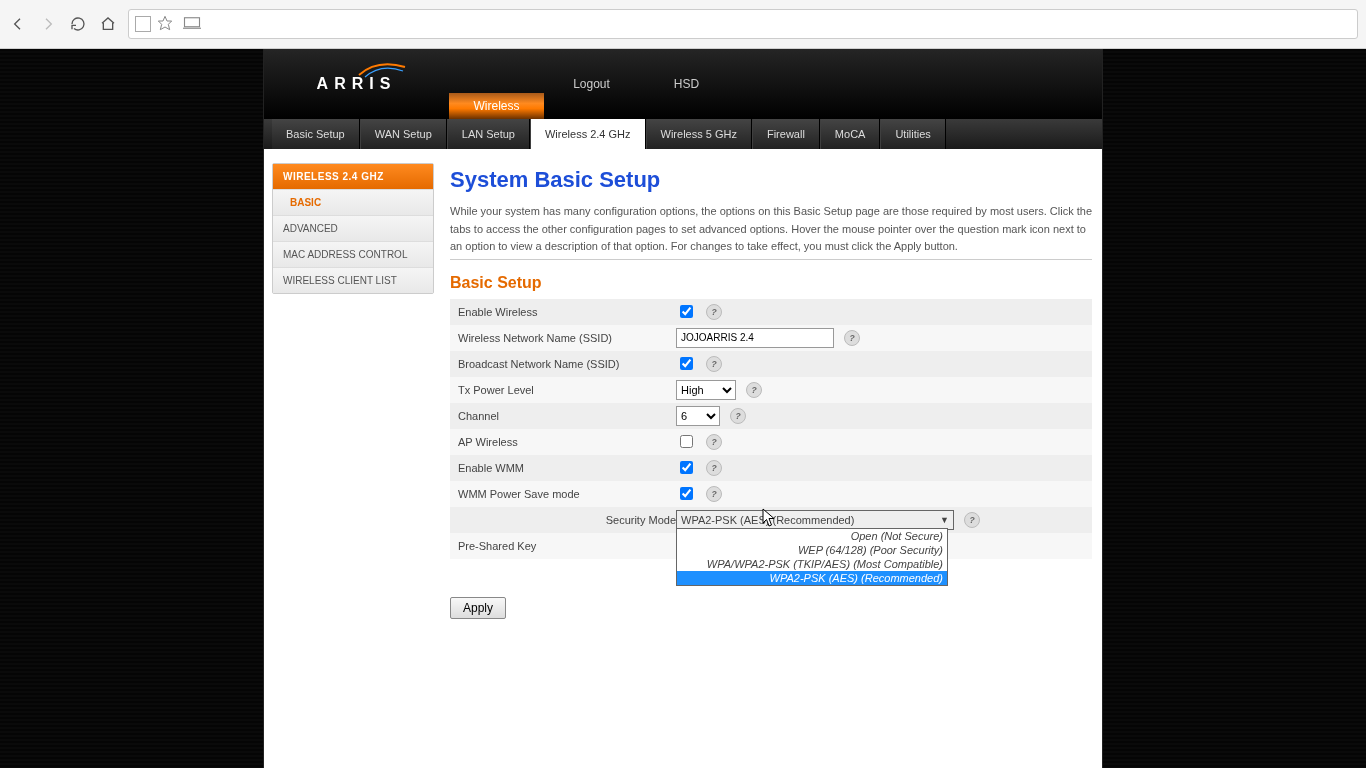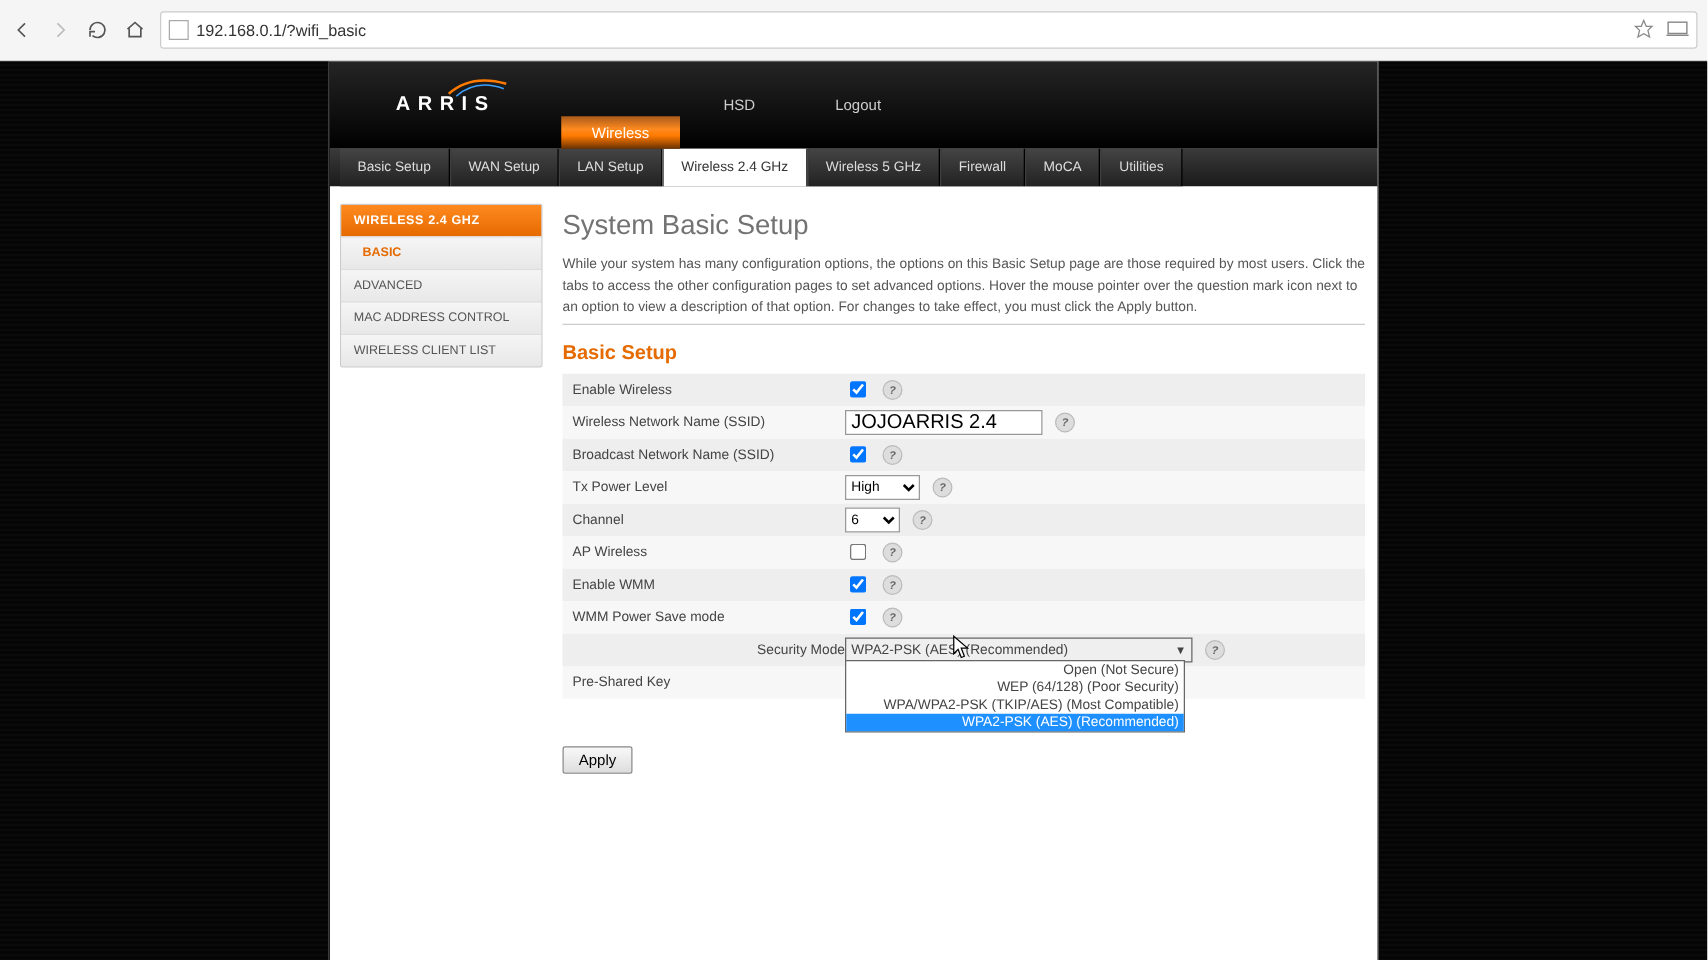--- a/index.html
+++ b/index.html
@@ -30,38 +30,38 @@
   .tab{padding:0 14px;display:flex;align-items:center;color:#ddd;font-size:11px;cursor:pointer;border-right:1px solid #000;border-left:1px solid #3f3f3f;background:linear-gradient(#444,#222);}
   .tab.first{border-left:none;}
   .tab.active{background:#fff;color:#333;}
   
   .body{display:flex;align-items:flex-start;padding:14px 10px 30px 8px;gap:16px;}
   .side{width:160px;border:1px solid #ccc;background:#eee;border-radius:2px;}
   .side-hdr{background:linear-gradient(#ff8a1f,#e56a00);color:#fff;font-size:10px;font-weight:bold;padding:7px 10px;letter-spacing:0.5px;}
   .side-item{padding:7px 10px;font-size:10px;color:#555;border-top:1px solid #ddd;cursor:pointer;background:linear-gradient(#f5f5f5,#e8e8e8);}
   .side-item.active{color:#e56a00;font-weight:bold;padding-left:17px;}
   .main{flex:1;min-width:0;}
-  h1.page-title{font-size:22px;font-weight:normal;margin:4px 0 10px;color:#737373;}
+  h1.page-title{font-size:22px;font-weight:bold;margin:4px 0 10px;color:#1d4ed8;}
   .intro{font-size:11px;color:#555;line-height:1.6;border-bottom:1px solid #ccc;padding-bottom:3px;margin-bottom:14px;}
   h2.sec{color:#e56a00;font-size:16px;margin:0 0 6px;font-weight:bold;}
   .row{display:flex;align-items:center;height:26px;padding:0 8px;font-size:11px;color:#444;}
   .row:nth-child(odd){background:#eee;}
   .row:nth-child(even){background:#f7f7f7;}
   .lbl{width:218px;}
   .ctrl{display:flex;align-items:center;gap:10px;}
   .help{width:14px;height:14px;border-radius:50%;background:#ddd;color:#666;display:inline-flex;align-items:center;justify-content:center;font-size:9px;font-style:italic;font-weight:bold;cursor:pointer;border:1px solid #bbb;}
-  input[type=text].txt{width:148px;height:18px;border:1px solid #999;padding:0 4px;font-size:16px;}
+  input[type=text].txt{width:148px;height:18px;border:1px solid #999;padding:0 4px;font-size:10px;}
   select.sel{border:1px solid #999;height:20px;font-size:11px;background:#fff;}
   select.sel.small{width:60px;}
   select.sel.xsmall{width:44px;}
   .sec-mode{position:relative;}
   .sec-select{width:268px;height:18px;border:1px solid #666;background:#efefef;display:flex;align-items:center;padding:0 4px;font-size:11px;justify-content:space-between;cursor:pointer;}
   .sec-select .arrow{font-size:9px;}
   .dropdown{position:absolute;top:18px;left:0;width:270px;border:1px solid #666;background:#fff;z-index:10;font-size:11px;}
-  .dropdown .opt{padding:1px 4px;cursor:pointer;}
+  .dropdown .opt{padding:1px 4px;cursor:pointer;font-style:italic;}
   .dropdown .opt.hl{background:#1e90ff;color:#fff;}
   .apply-btn{margin-top:38px;padding:3px 12px;border:1px solid #888;background:linear-gradient(#f8f8f8,#ddd);font-size:12px;cursor:pointer;border-radius:2px;}
   .rows{border-top:1px solid transparent;}
   .cursor{position:absolute;pointer-events:none;z-index:50;}
 </style>
 </head>
 <body>
 
 <div class="browser-chrome">
   <div class="chrome-btn">
@@ -81,21 +81,20 @@
       </svg>
   </div>
   <div class="chrome-btn">
     <svg viewBox="0 0 24 24">
         <path d="M3 11 12 3l9 8"></path>
         <path d="M5 10v10h14V10"></path>
       </svg>
   </div>
   <div class="url-bar">
     <span class="page-icon"></span>
-    <span class="url-text">192.168.0.1/?wifi_basic</span>
     <div class="url-right">
       <span>
         <svg class="star" viewBox="0 0 24 24" fill="none" stroke="#888" stroke-width="1.5">
             <polygon points="12 2 15 9 22 9 17 14 19 22 12 18 5 22 7 14 2 9 9 9"></polygon>
           </svg>
       </span>
       <span>
         <svg width="18" height="14" viewBox="0 0 24 18" fill="none" stroke="#888" stroke-width="1.5">
             <rect x="2" y="2" width="20" height="12"></rect>
             <line x1="0" y1="16" x2="24" y2="16"></line>
@@ -116,22 +115,22 @@
           <svg width="50" height="18">
                   <path d="M2 14 Q 20 -2 48 6" stroke="#ff7a00" stroke-width="2" fill="none"></path>
                   <path d="M8 16 Q 24 2 46 10" stroke="#3aa0ff" stroke-width="1.2" fill="none"></path>
                 </svg>
         </span>
         <span>ARRIS</span>
       </div>
     </div>
     <div class="topnav">
       <div class="topnav-item active">Wireless</div>
+      <div class="topnav-item">Logout</div>
       <div class="topnav-item">HSD</div>
-      <div class="topnav-item">Logout</div>
     </div>
   </div>
 
   <div class="subnav">
     <div class="tab first">Basic Setup</div>
     <div class="tab">WAN Setup</div>
     <div class="tab">LAN Setup</div>
     <div class="tab active">Wireless 2.4 GHz</div>
     <div class="tab">Wireless 5 GHz</div>
     <div class="tab">Firewall</div>

